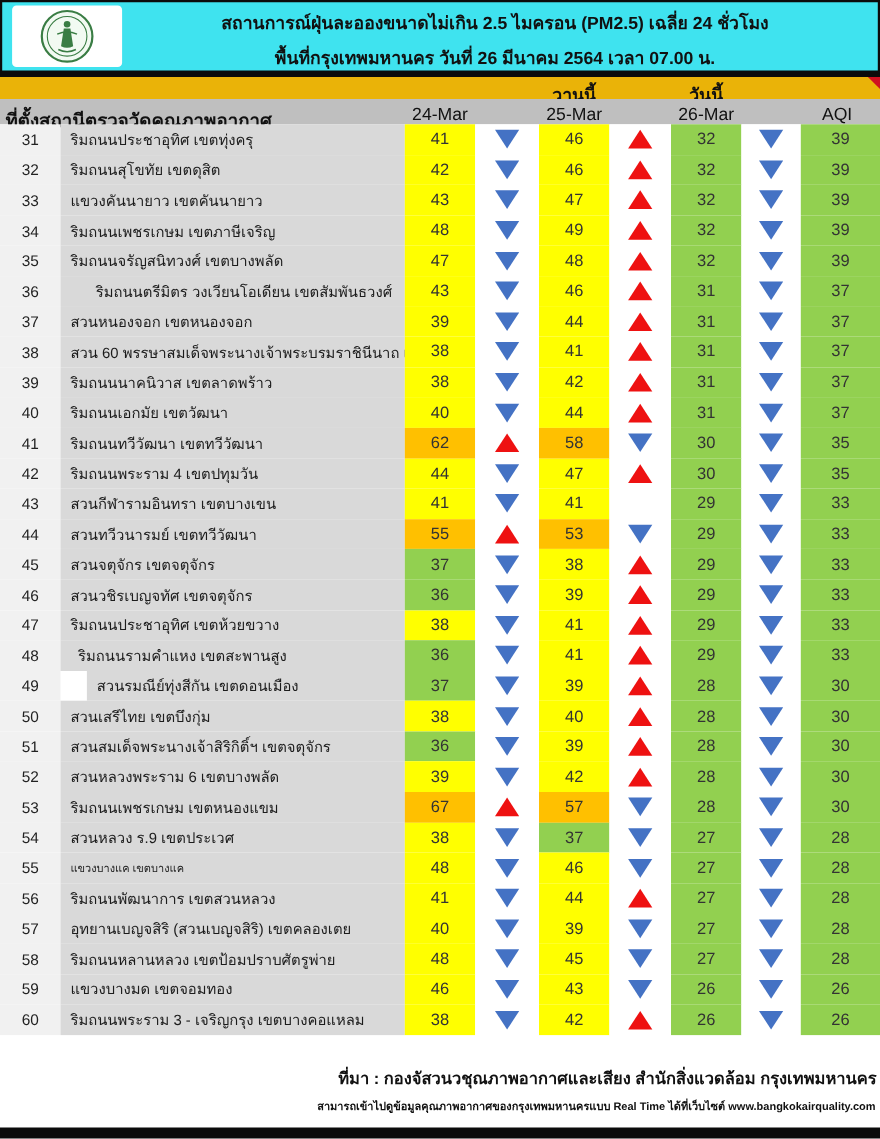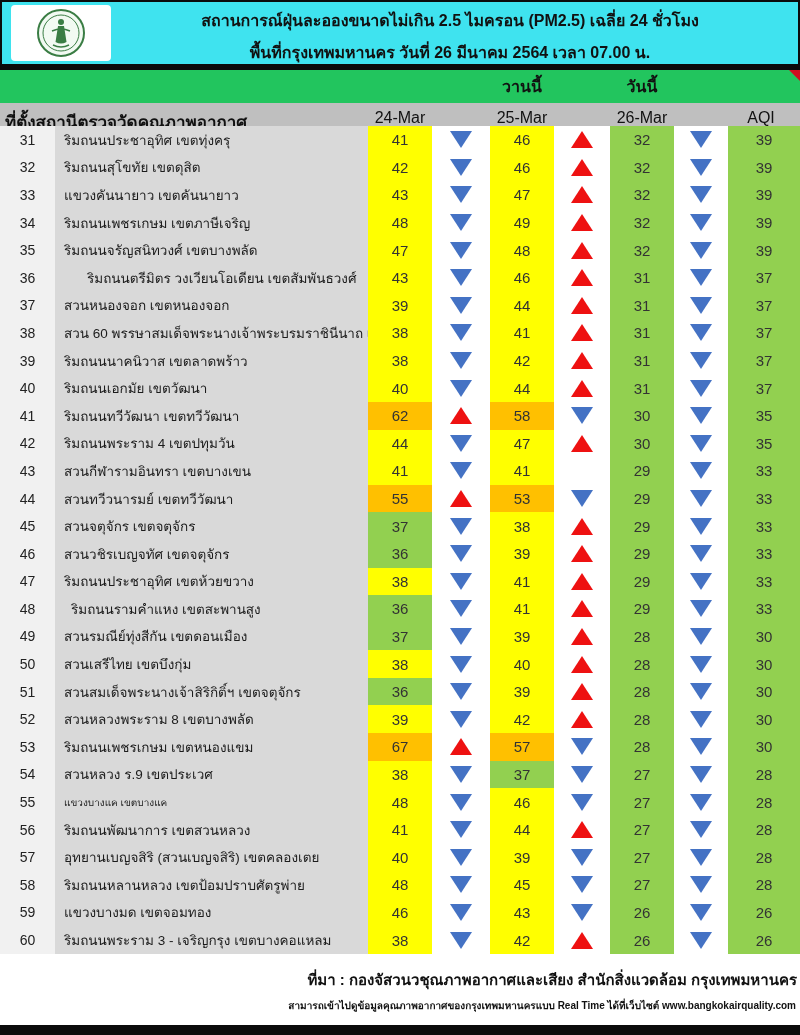--- a/index.html
+++ b/index.html
@@ -10,21 +10,21 @@
   .banner{position:relative;height:62px;background:#3fe3ef;
           border-top:2px solid #0b0b0b;border-left:2px solid #0b0b0b;border-right:2px solid #0b0b0b;
           border-bottom:6px solid #0b0b0b;box-sizing:content-box;}
   .logo-box{position:absolute;left:9px;top:3px;width:100px;height:56px;background:#fff;
             border-radius:4px;display:flex;align-items:center;justify-content:center;}
   .titles{position:absolute;left:110px;right:10px;top:0;bottom:0;text-align:center;}
   .title-line1{margin-top:6px;font-size:16px;font-weight:bold;}
   .title-line2{margin-top:7px;font-size:16px;font-weight:bold;}
 
   
-  .subheader{position:relative;height:33px;background:#22c55e;}
+  .subheader{position:relative;height:20px;background:#eab308;}
   .day-label{position:absolute;top:4px;font-size:16px;font-weight:bold;text-align:center;}
   .lbl-yesterday{left:490px;width:64px;}
   .lbl-today{left:610px;width:64px;}
   .corner-flag{position:absolute;top:0;right:0;width:0;height:0;
                border-top:11px solid #cf1020;border-left:11px solid transparent;}
 
   
   .colheader{position:relative;height:23px;background:#bfbfbf;}
   .station-header{position:absolute;left:5px;top:5px;font-size:17px;font-weight:bold;}
   .col-lab{position:absolute;top:6px;font-size:16px;text-align:center;}
@@ -390,21 +390,21 @@
         <span class="tri up" style="border-bottom-color: rgb(238, 17, 17);"></span>
       </div>
       <div class="cell val" style="background: rgb(146, 208, 80);">29</div>
       <div class="cell arr">
         <span class="tri down" style="border-top-color: rgb(68, 114, 196);"></span>
       </div>
       <div class="cell val" style="background: rgb(146, 208, 80);">33</div>
     </div>
     <div class="row">
       <div class="cell num">49</div>
-      <div class="cell name" style="background: rgb(217, 217, 217);">สวนรมณีย์ทุ่งสีกัน เขตดอนเมือง</div>
+      <div class="cell name" style="background: rgb(217, 217, 217); margin-left: 24px;">สวนรมณีย์ทุ่งสีกัน เขตดอนเมือง</div>
       <div class="cell val" style="background: rgb(146, 208, 80);">37</div>
       <div class="cell arr">
         <span class="tri down" style="border-top-color: rgb(68, 114, 196);"></span>
       </div>
       <div class="cell val" style="background: rgb(255, 255, 0);">39</div>
       <div class="cell arr">
         <span class="tri up" style="border-bottom-color: rgb(238, 17, 17);"></span>
       </div>
       <div class="cell val" style="background: rgb(146, 208, 80);">28</div>
       <div class="cell arr">
@@ -441,21 +441,21 @@
         <span class="tri up" style="border-bottom-color: rgb(238, 17, 17);"></span>
       </div>
       <div class="cell val" style="background: rgb(146, 208, 80);">28</div>
       <div class="cell arr">
         <span class="tri down" style="border-top-color: rgb(68, 114, 196);"></span>
       </div>
       <div class="cell val" style="background: rgb(146, 208, 80);">30</div>
     </div>
     <div class="row">
       <div class="cell num">52</div>
-      <div class="cell name" style="background: rgb(217, 217, 217);">สวนหลวงพระราม 8 เขตบางพลัด</div>
+      <div class="cell name" style="background: rgb(217, 217, 217);">สวนหลวงพระราม 6 เขตบางพลัด</div>
       <div class="cell val" style="background: rgb(255, 255, 0);">39</div>
       <div class="cell arr">
         <span class="tri down" style="border-top-color: rgb(68, 114, 196);"></span>
       </div>
       <div class="cell val" style="background: rgb(255, 255, 0);">42</div>
       <div class="cell arr">
         <span class="tri up" style="border-bottom-color: rgb(238, 17, 17);"></span>
       </div>
       <div class="cell val" style="background: rgb(146, 208, 80);">28</div>
       <div class="cell arr">

